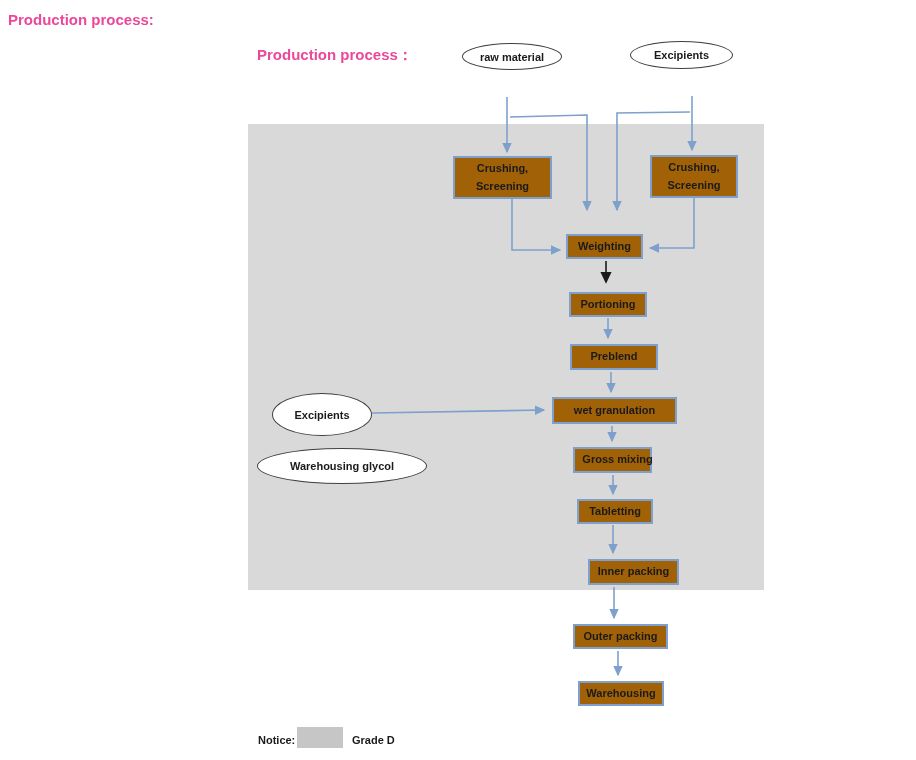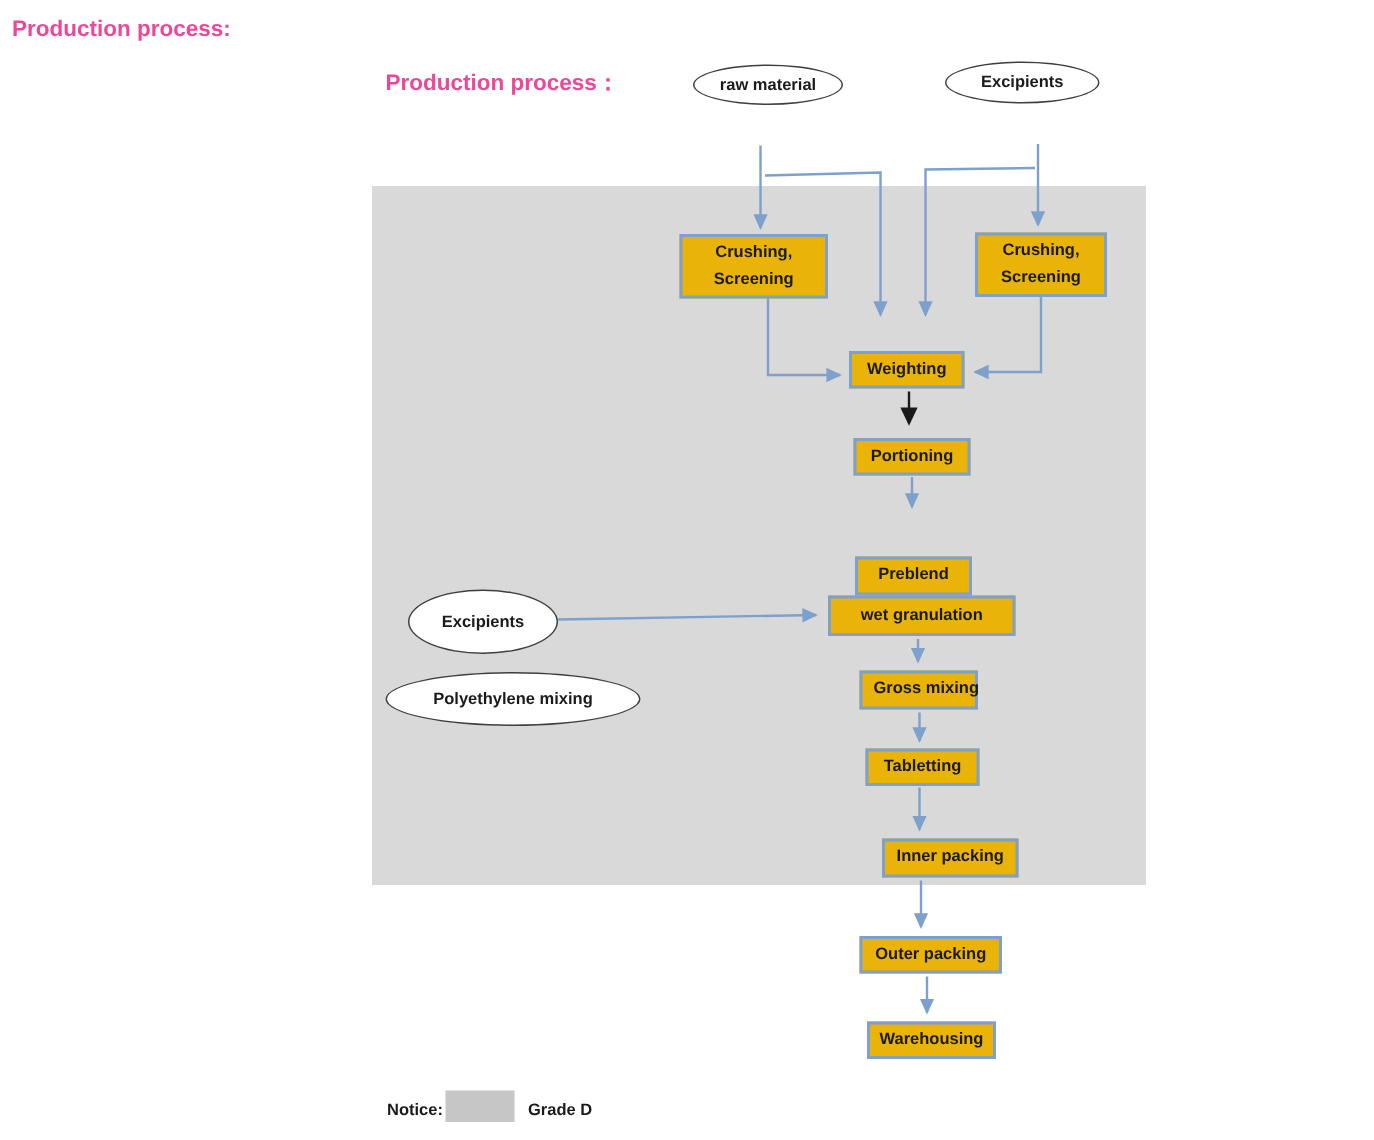--- a/index.html
+++ b/index.html
@@ -28,21 +28,21 @@
   }
   #connectors {
     position: absolute;
     left: 0; top: 0;
     z-index: 1;
     pointer-events: none;
   }
   .node-box {
     position: absolute;
     box-sizing: border-box;
-    background: #eab308;
+    background: #a16207;
     border: 2px solid var(--line-blue, #7da0cc);
     display: flex;
     flex-direction: column;
     align-items: center;
     justify-content: center;
     text-align: center;
     font-size: 11px;
     font-weight: 600;
     color: var(--text-dark, #1a1a1a);
     line-height: 1.55;
@@ -126,42 +126,42 @@
 
   <div class="node-ellipse" style="left:630px; top:41px; width:103px; height:28px;">
     <span>Excipients</span>
   </div>
 
   <div class="node-ellipse" style="left:272px; top:393px; width:100px; height:43px;">
     <span>Excipients</span>
   </div>
 
   <div class="node-ellipse" style="left:257px; top:448px; width:170px; height:36px;">
-    <span>Polyethylene mixing</span>
+    <span>Warehousing glycol</span>
   </div>
 
   <div class="node-box" style="left:453px; top:156px; width:99px; height:43px;">
     <span>Crushing,</span>
     <span>Screening</span>
   </div>
 
   <div class="node-box" style="left:650px; top:155px; width:88px; height:43px;">
     <span>Crushing,</span>
     <span>Screening</span>
   </div>
 
   <div class="node-box" style="left:566px; top:234px; width:77px; height:25px;">
     <span>Weighting</span>
   </div>
 
   <div class="node-box" style="left:569px; top:292px; width:78px; height:25px;">
     <span>Portioning</span>
   </div>
 
-  <div class="node-box" style="left:570px; top:344px; width:78px; height:26px;margin-top:27px;">
+  <div class="node-box" style="left:570px; top:344px; width:88px; height:26px;">
     <span>Preblend</span>
   </div>
 
   <div class="node-box" style="left:552px; top:397px; width:125px; height:27px;">
     <span>wet granulation</span>
   </div>
 
   <div class="node-box" style="left:573px; top:447px; width:79px; height:26px;padding-left:10px;">
     <span>Gross mixing</span>
   </div>

